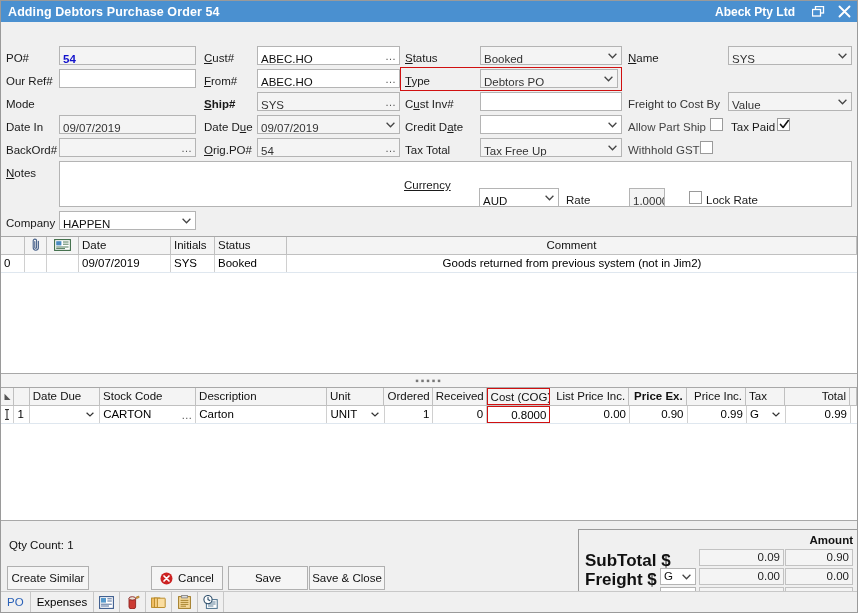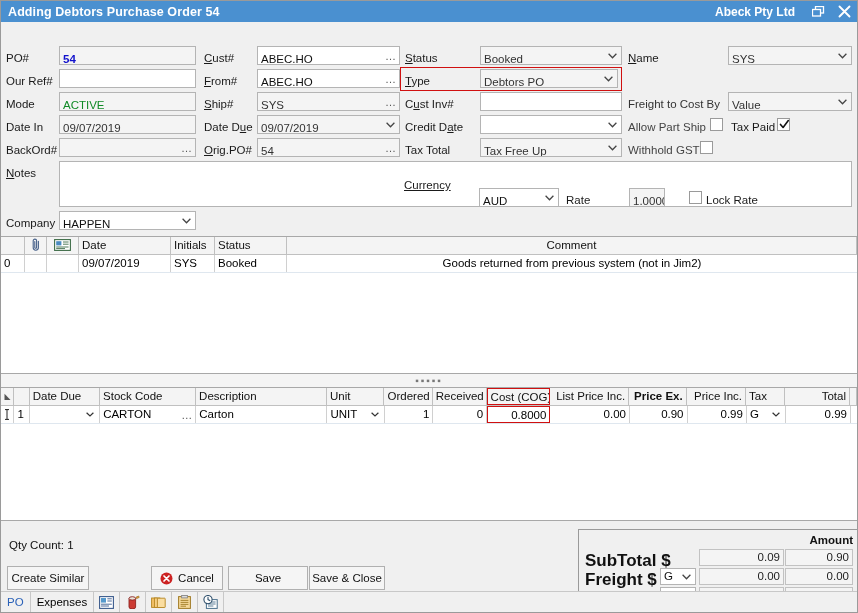--- a/index.html
+++ b/index.html
@@ -304,30 +304,29 @@
   <div class="header-area">
 
     <div class="fld-label" style="left:5px; top:29px;">PO#</div>
     <div class="fld-label" style="left:5px; top:52px;">Our Ref#</div>
     <div class="fld-label" style="left:5px; top:75px;">Mode</div>
     <div class="fld-label" style="left:5px; top:98px;">Date In</div>
     <div class="fld-label" style="left:5px; top:121px;">BackOrd#</div>
 
     <div class="inp ro bluebold" style="left:58px; top:24px; width:137px;">54</div>
     <div class="inp" style="left:58px; top:47px; width:137px;"></div>
-    <div class="inp ro green" style="left:58px; top:70px; width:137px;">ACTIVE</div>
     <div class="inp ro" style="left:58px; top:93px; width:137px;">09/07/2019</div>
     <div class="inp ro" style="left:58px; top:116px; width:137px;">
       <span></span>
       <span class="ell">…</span>
     </div>
 
     <div class="fld-label" style="left:203px; top:29px;"><u>C</u>ust#</div>
     <div class="fld-label" style="left:203px; top:52px;"><u>F</u>rom#</div>
-    <div class="fld-label" style="left:203px; top:75px;"><u>S</u>hip#</div>
+    <div class="fld-label" style="left:203px; top:75px;font-weight:bold;"><u>S</u>hip#</div>
     <div class="fld-label" style="left:203px; top:98px;">Date D<u>u</u>e</div>
     <div class="fld-label" style="left:203px; top:121px;"><u>O</u>rig.PO#</div>
 
     <div class="inp" style="left:256px; top:24px; width:143px;">
       <span>ABEC.HO</span>
       <span class="ell">…</span>
     </div>
     <div class="inp" style="left:256px; top:47px; width:143px;">
       <span>ABEC.HO</span>
       <span class="ell">…</span>

